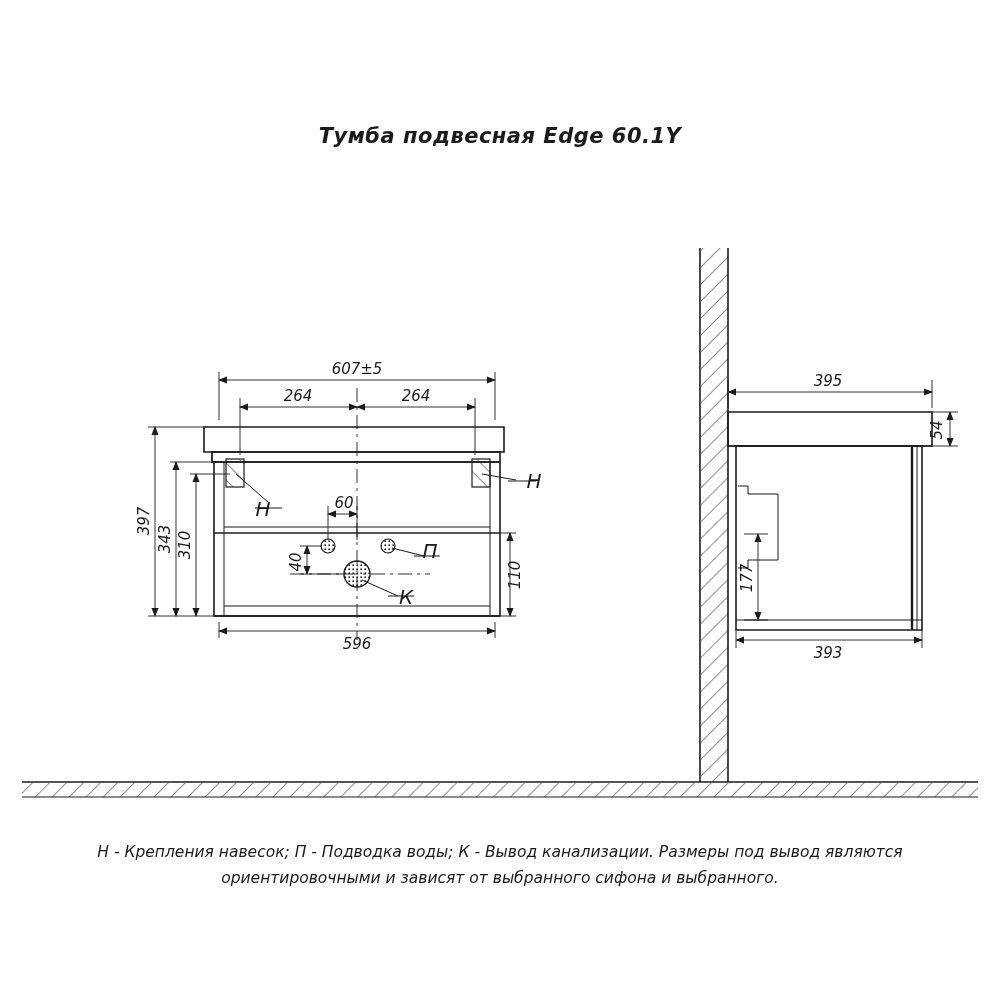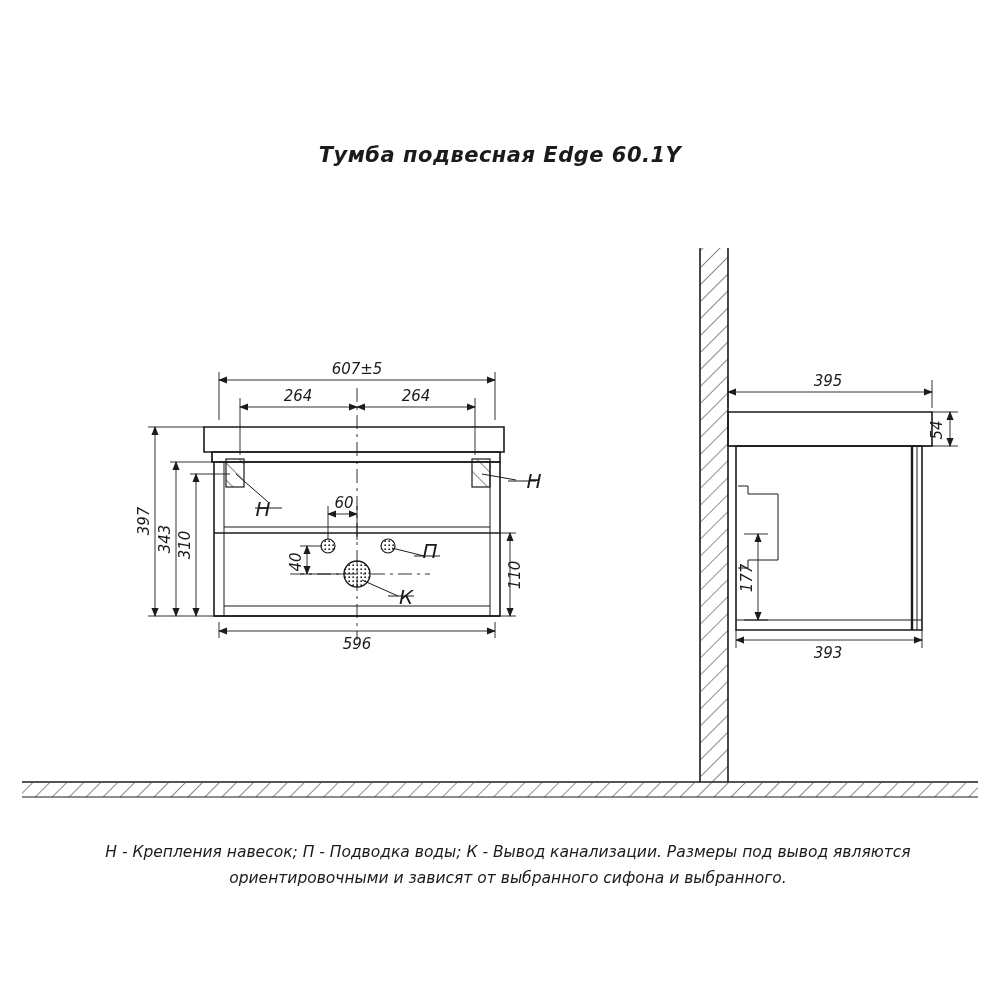--- a/index.html
+++ b/index.html
@@ -20,26 +20,25 @@
     top: 124px;
     left: 0;
     width: 1000px;
     text-align: center;
     font-family: "DejaVu Sans", sans-serif;
     font-style: italic;
     font-weight: bold;
     font-size: 21px;
     color: #1b1b1b;
     letter-spacing: 0.5px;
-    margin-top: 19px;
   }
   #notes {
     position: absolute;
     top: 840px;
-    left: 78px;
+    left: 70px;
     width: 860px;
     text-align: center;
     font-family: "DejaVu Sans", sans-serif;
     font-style: italic;
     font-size: 15.5px;
     line-height: 1.65;
     color: #1b1b1b;
   }
   svg#drawing {
     position: absolute;

